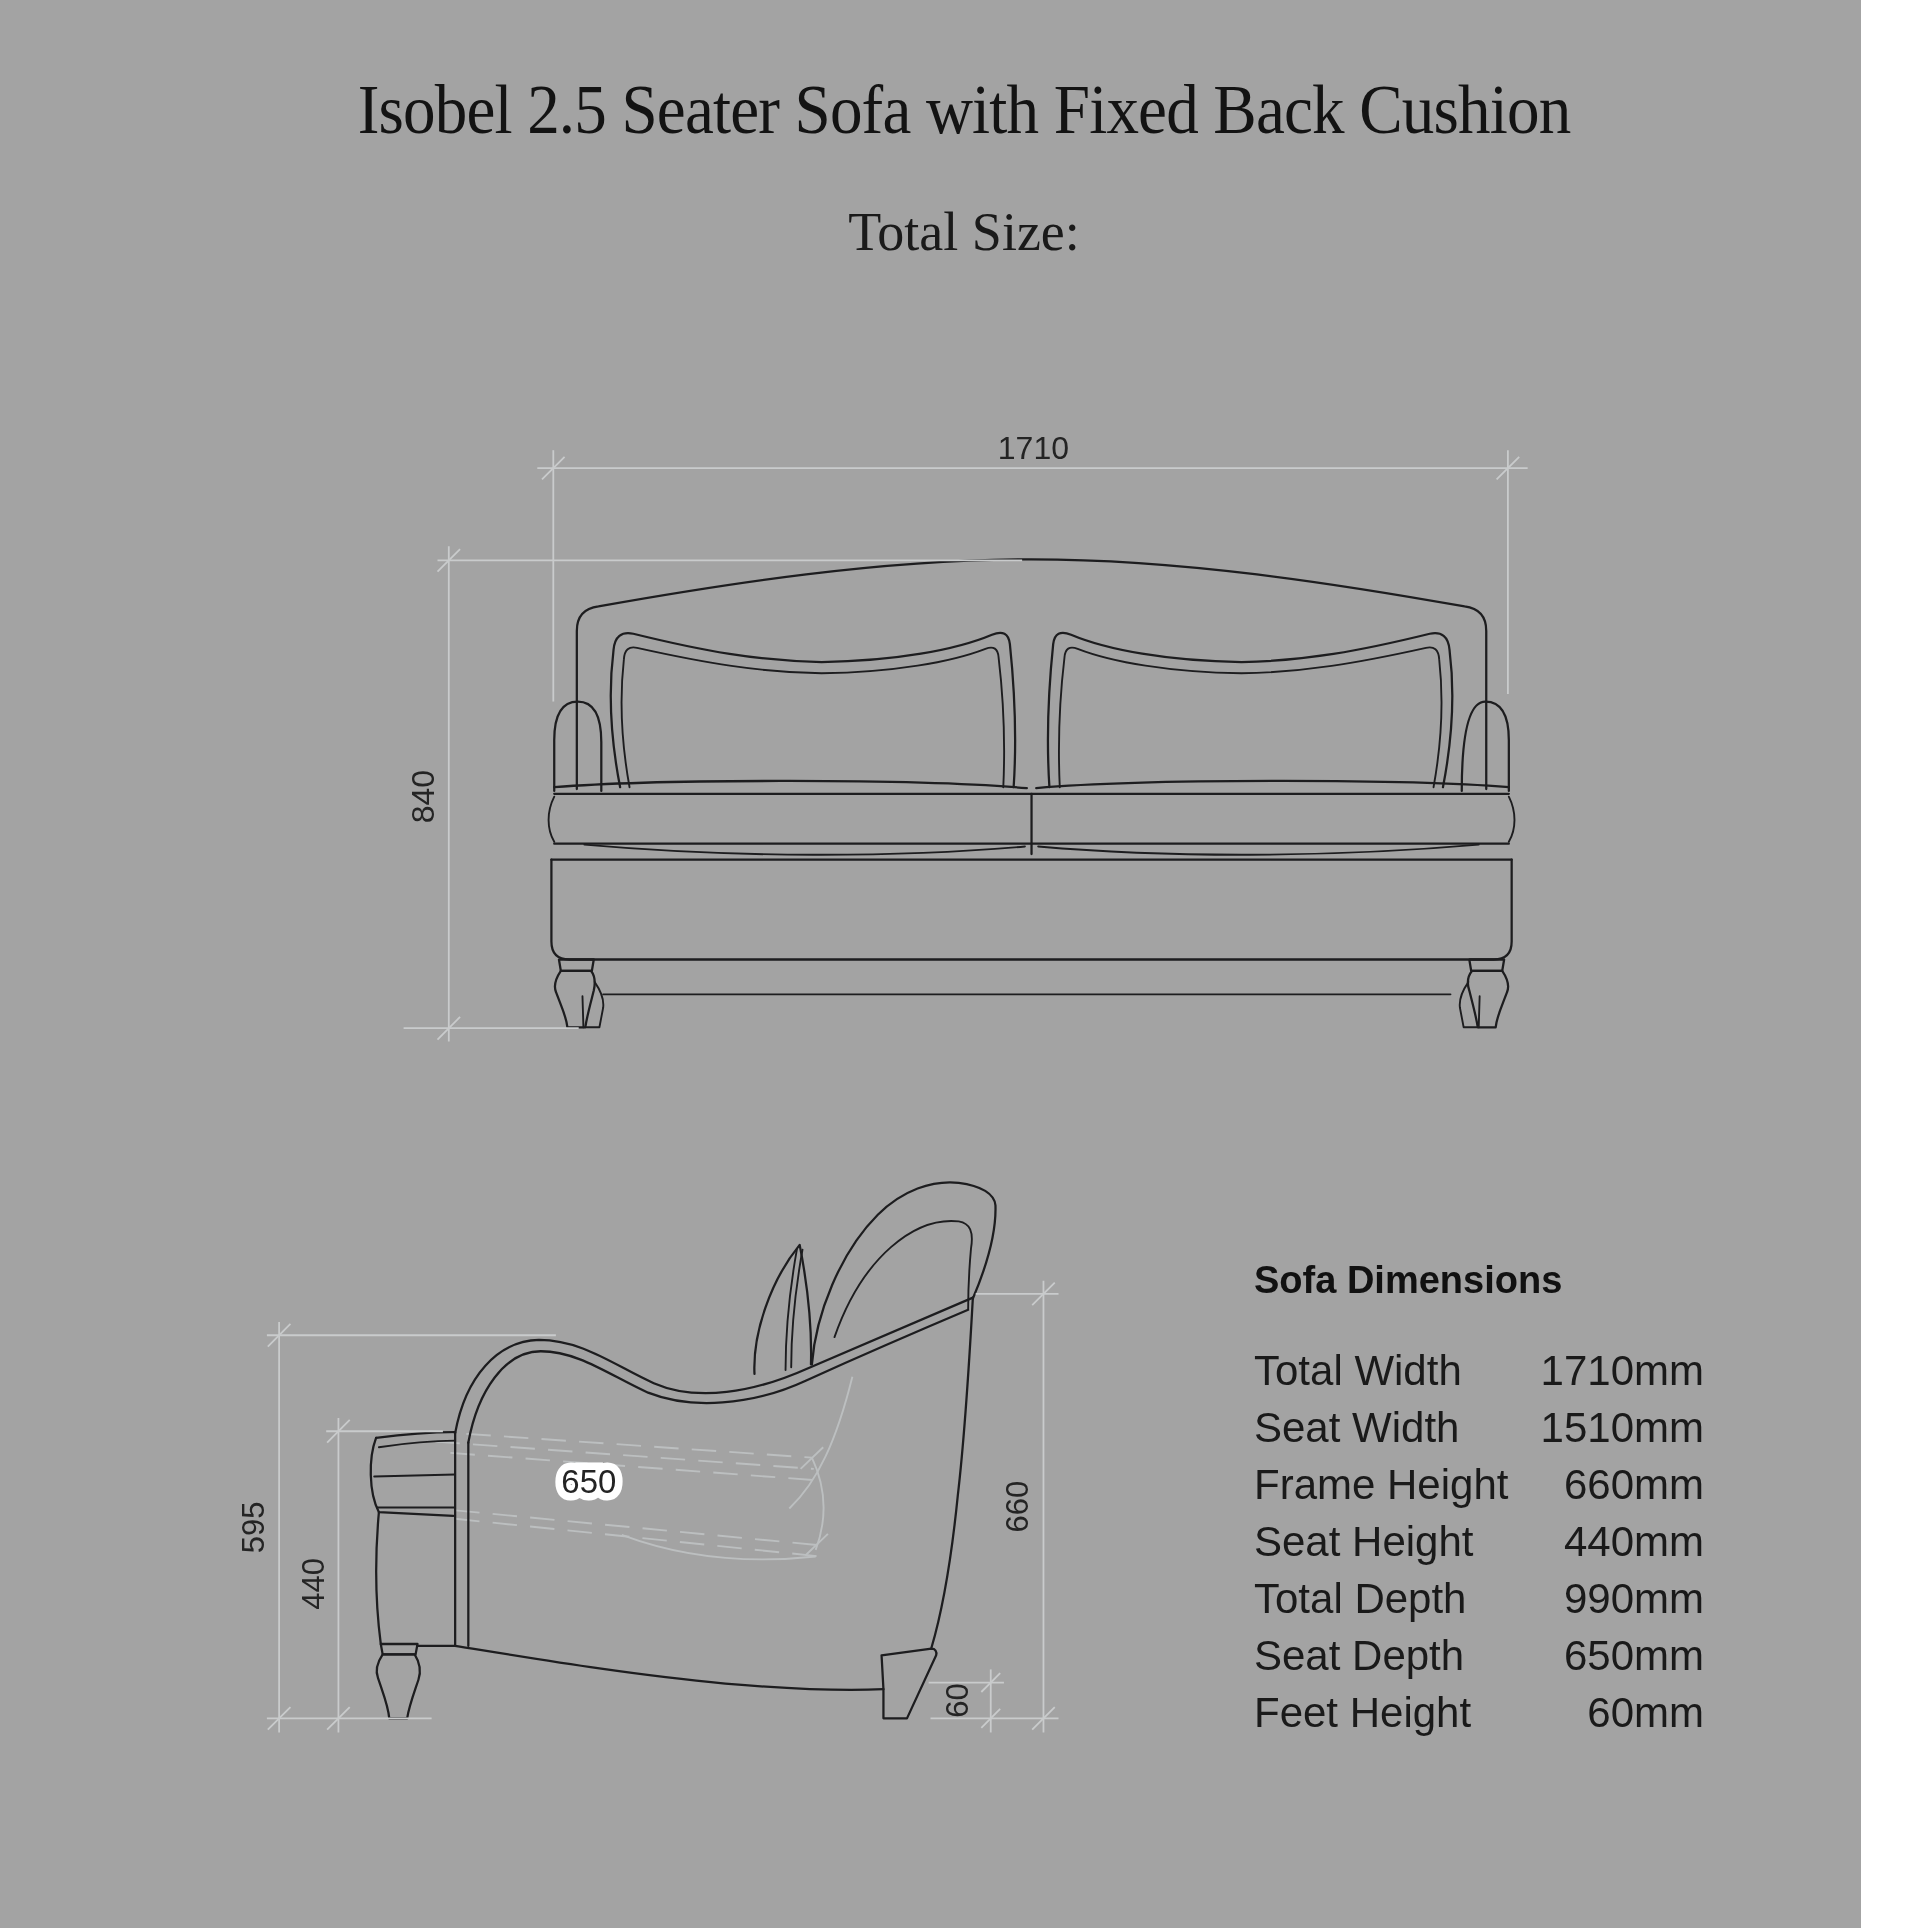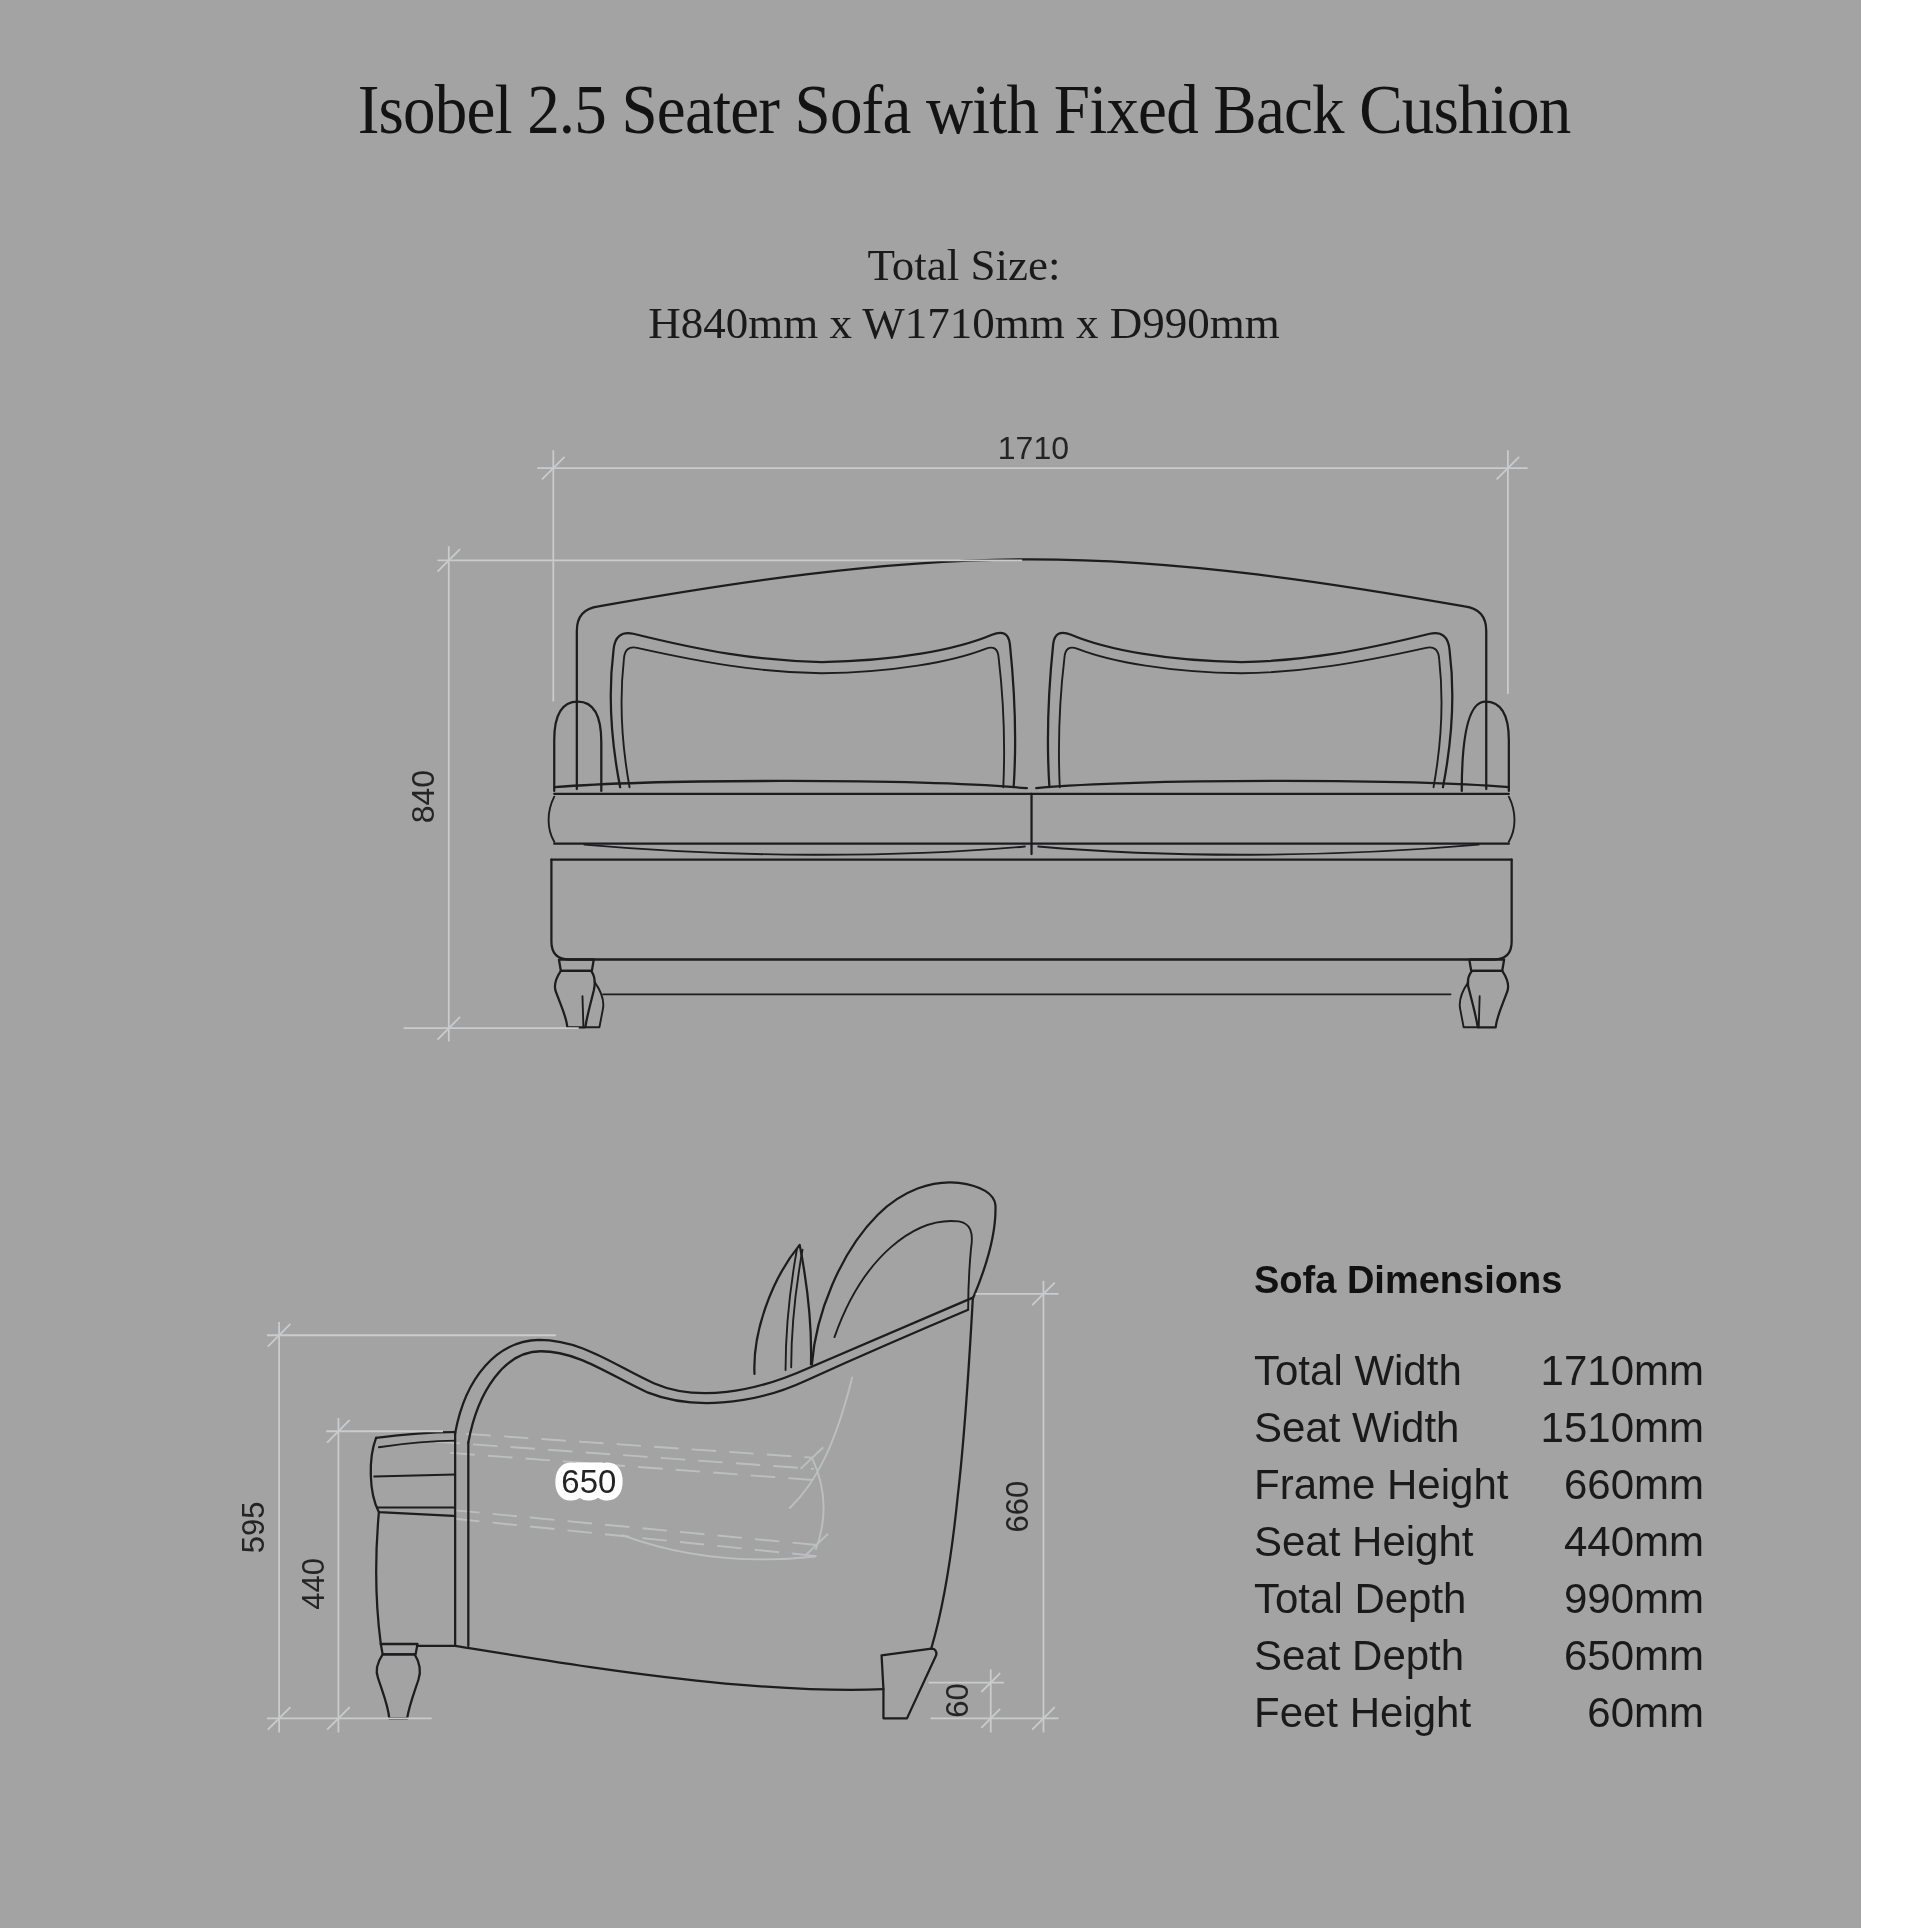--- a/index.html
+++ b/index.html
@@ -2,39 +2,38 @@
 <html style="font-size:15px"><head>
 <meta charset="utf-8">
 <style>
   html,body{margin:0;padding:0;background:#ffffff;}
   #canvas{position:relative;width:1861px;height:1928px;background:#a3a3a3;overflow:hidden;
           font-family:"Liberation Sans",sans-serif;color:#161616;}
   .title{position:absolute;top:70px;left:0;width:1928px;text-align:center;
          font-family:"Liberation Serif",serif;font-weight:400;font-size:70px;
          letter-spacing:-0.9px;transform:scaleX(.93);color:#131313;}
   .subtitle{position:absolute;top:203px;left:0;width:1928px;text-align:center;
-            font-family:"Liberation Serif",serif;font-size:45px;line-height:58px;color:#1a1a1a;margin-top:33px;}
+            font-family:"Liberation Serif",serif;font-size:54px;line-height:58px;color:#1a1a1a;}
   .drawing{position:absolute;}
   .dims-table{position:absolute;left:1254px;top:1245px;width:450px;}
   .dims-table h2{margin:14px 0 40px 0;font-size:38px;font-weight:700;letter-spacing:0;color:#111;}
   .dims-table .row{display:flex;justify-content:space-between;align-items:baseline;
                    font-size:42px;line-height:57px;color:#1a1a1a;}
   .dims-table .val{text-align:center;}
   svg text{font-family:"Liberation Sans",sans-serif;}
 </style>
 </head>
 <body>
 
 <div id="canvas">
 
   <div class="title">Isobel 2.5 Seater Sofa with Fixed Back Cushion</div>
 
   <div class="subtitle">
     <div>Total Size:</div>
-    <div>H840mm x W1710mm x D990mm</div>
   </div>
 
   <svg class="drawing" style="left:377px;top:405px;" width="1262" height="659" viewBox="400 430 1340 700">
 
     <g stroke="#1d1d1f" stroke-width="2.4" fill="none" stroke-linecap="round" stroke-linejoin="round">
 
       <path d="M 612,838 L 612,670 Q 612,647 635,644
                C 770,620 935,594 1095,594 C 1255,594 1420,620 1555,644
                Q 1578,647 1578,670 L 1578,838"></path>
 

